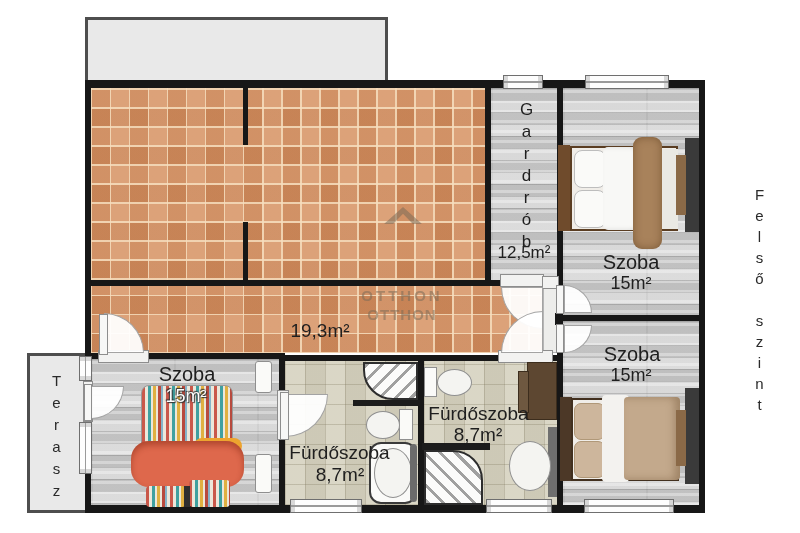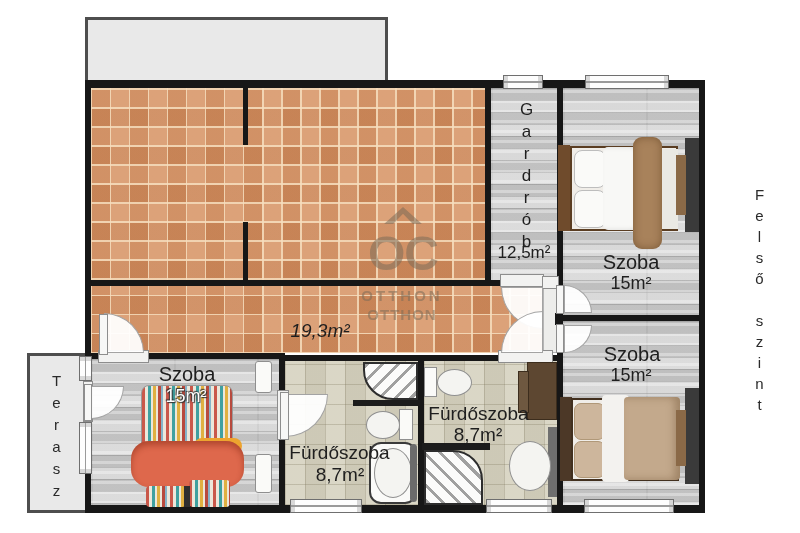--- a/index.html
+++ b/index.html
@@ -160,28 +160,27 @@
   <div class="fixture" style="left:560px;top:397px;width:12px;height:84px;background:#4c3827;"></div>
   <div class="fixture" style="left:571px;top:398px;width:108px;height:83px;background:#f0ede8;border:2px solid #42301f;"></div>
   <div class="fixture" style="left:574px;top:403px;width:31px;height:37px;background:#cdb69c;border:1px solid #b09878;border-radius:7px;"></div>
   <div class="fixture" style="left:574px;top:441px;width:31px;height:37px;background:#cdb69c;border:1px solid #b09878;border-radius:7px;"></div>
   <div class="fixture" style="left:602px;top:395px;width:27px;height:87px;background:#f3f2ef;border-radius:4px;"></div>
   <div class="fixture" style="left:624px;top:397px;width:56px;height:83px;background:#c3a98c;border-radius:4px;box-shadow:inset -5px 0 8px rgba(90,60,30,.35);"></div>
   <div class="fixture" style="left:685px;top:388px;width:14px;height:96px;background:#3a3a3a;"></div>
   <div class="fixture" style="left:676px;top:410px;width:10px;height:56px;background:#8a6947;"></div>
 
   <div class="chev" style="left:384px;top:207px;width:38px;height:17px;"></div>
-  <div class="wm" style="left:360px;top:226px;width:86px;font-size:48px;letter-spacing:-1px;">OC</div>
   <div class="wm" style="left:352px;top:287px;width:100px;font-size:15px;letter-spacing:3px;">OTTHON</div>
   <div class="wm" style="left:352px;top:306px;width:100px;font-size:15px;letter-spacing:1px;">OTTHON</div>
 
   <div class="lbl vlbl" style="left:513px;top:100px;width:22px;height:140px;font-size:17px;letter-spacing:3px;">Gardrób</div>
   <div class="lbl" style="left:494px;top:244px;width:60px;font-size:17px;">12,5m²</div>
 
-  <div class="lbl" style="left:270px;top:321px;width:100px;font-size:19px;font-style:italic;">19,3m²</div>
+  <div class="lbl" style="left:270px;top:321px;width:100px;font-size:19px;">19,3m²</div>
 
   <div class="lbl" style="left:595px;top:252px;width:72px;font-size:20px;">Szoba</div>
   <div class="lbl" style="left:600px;top:274px;width:62px;font-size:18px;">15m²</div>
 
   <div class="lbl" style="left:596px;top:344px;width:72px;font-size:20px;">Szoba</div>
   <div class="lbl" style="left:600px;top:366px;width:62px;font-size:18px;">15m²</div>
 
   <div class="lbl" style="left:151px;top:364px;width:72px;font-size:20px;">Szoba</div>
   <div class="lbl area-white" style="left:155px;top:387px;width:62px;font-size:18px;">15m²</div>
 

